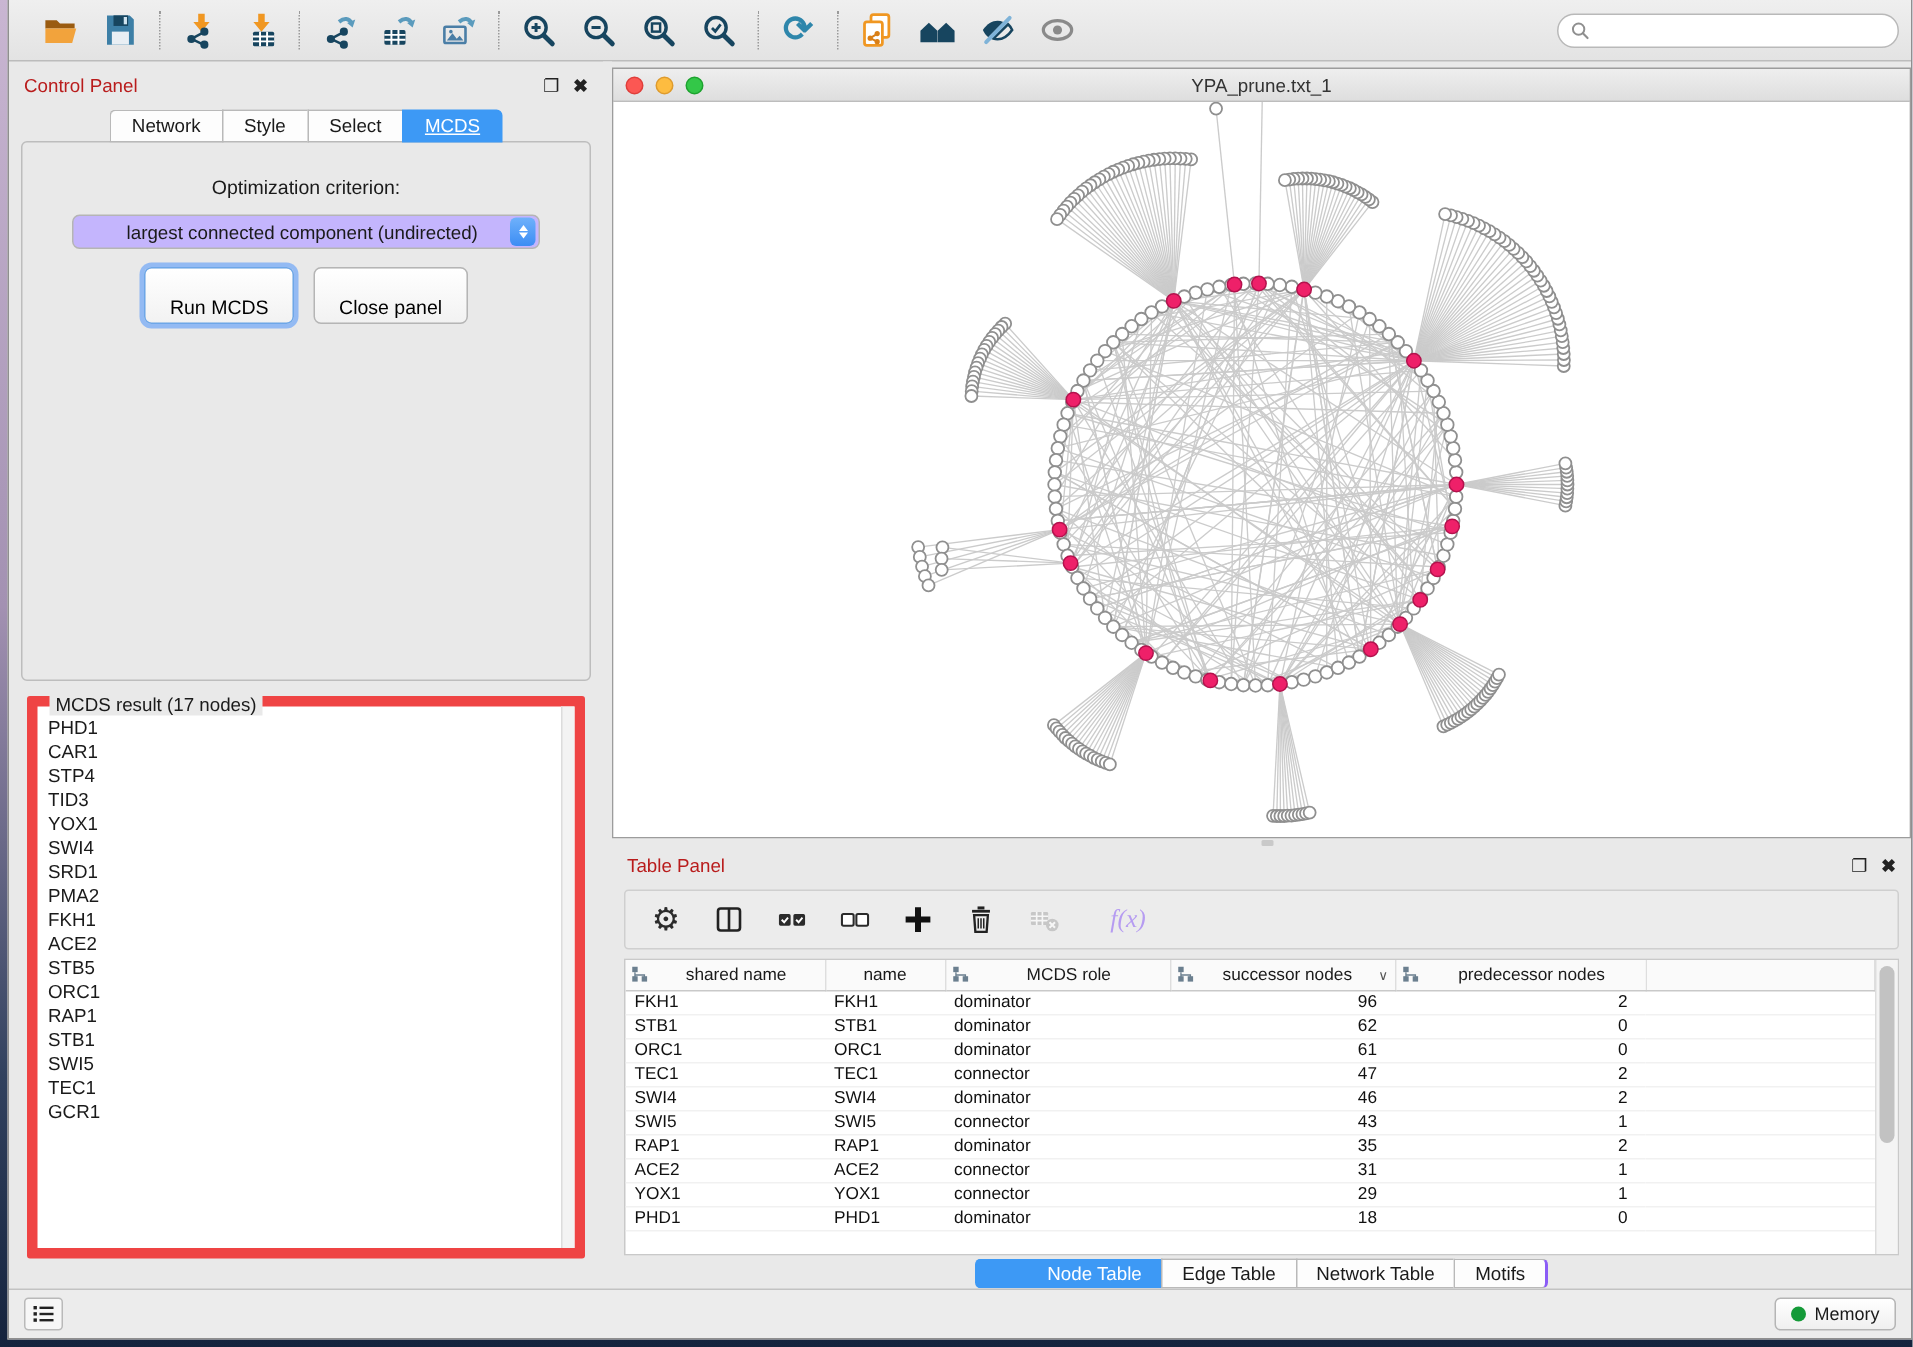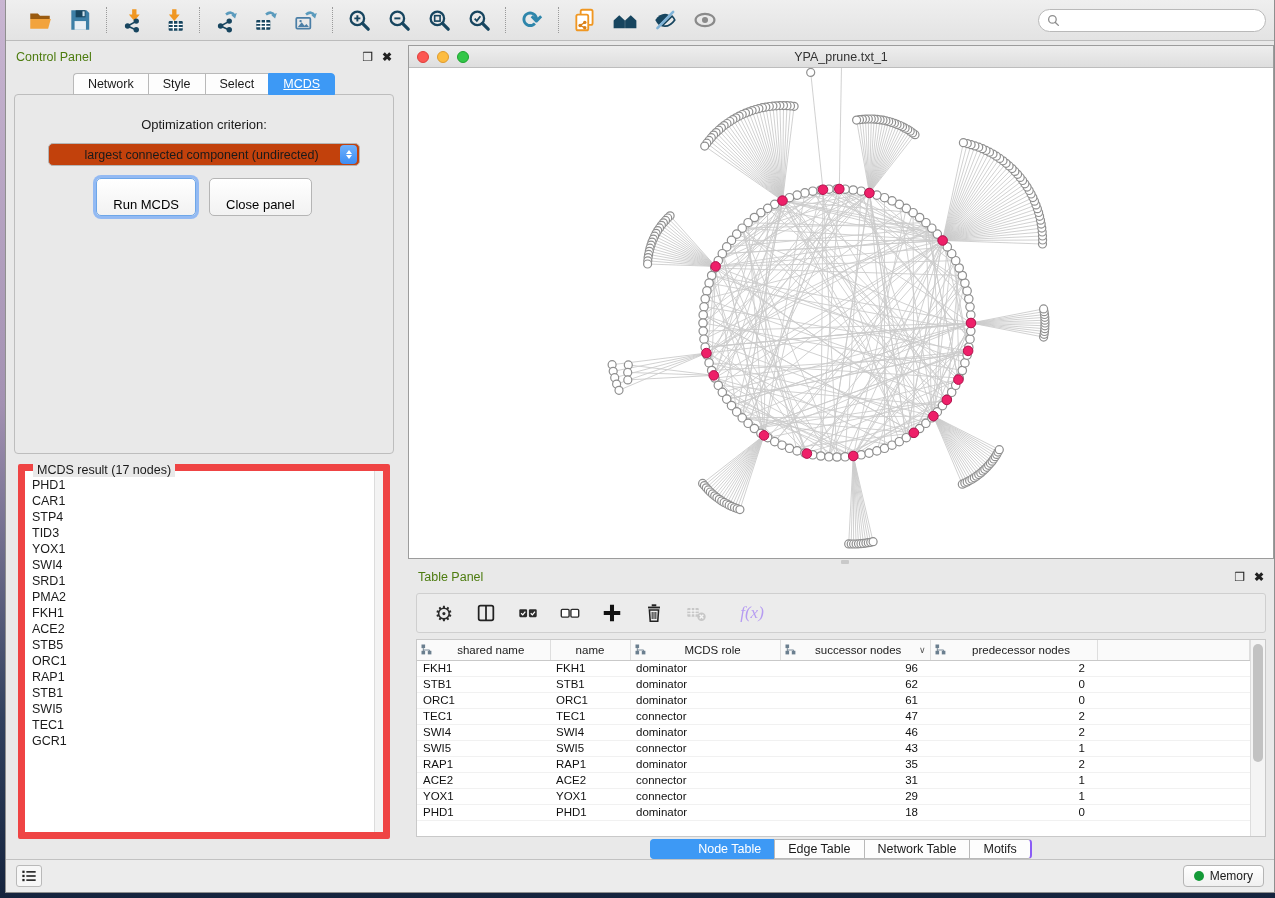--- a/index.html
+++ b/index.html
@@ -27,33 +27,33 @@
   .tb-glyph { font-size:24px; font-weight:bold; color:#2e86ab; line-height:1; }
   .tb-search { margin-left:auto; display:flex; align-items:center;
     width:228px; height:23px; background:#fff; border:1px solid #b9b9b9;
     border-radius:12px; padding:0 8px; gap:5px; }
   .tb-search input { border:none; outline:none; flex:1; font-size:12px; background:transparent; font-family:inherit; }
   
   .content { flex:1; display:flex; min-height:0; }
   
   .cpanel { width:396px; flex:0 0 auto; display:flex; flex-direction:column; padding:4px 0 0 0; }
   .panel-head { height:24px; display:flex; align-items:center; padding:0 10px; flex:0 0 auto; }
-  .panel-title { font-size:12.5px; color:#4d7c0f; }
+  .panel-title { font-size:12.5px; color:#b91c1c; }
   .panel-winbtns { margin-left:auto; display:flex; gap:9px; align-items:center; }
   .winbtn { font-size:12px; color:#222; cursor:pointer; line-height:1; }
   .cp-tabs { display:flex; justify-content:center; margin-top:4px; position:relative; z-index:2; }
   .cp-tab { padding:3px 14px; font-size:12.5px; background:#fdfdfd; border:1px solid #b9b9b9;
     border-right:none; cursor:pointer; }
   .cp-tab:first-child { border-radius:4px 0 0 0; }
   .cp-tab:last-child { border-right:1px solid #b9b9b9; border-radius:0 4px 0 0; }
   .cp-tab.active { background:#3d99f5; color:#fff; border-color:#3d99f5;text-decoration:underline; }
   .cp-body { margin:-1px 8px 0 8px; background:#e9e9e9; border:1px solid #bdbdbd;
     border-radius:4px; height:360px; flex:0 0 auto; padding-top:22px; text-align:center; }
   .opt-label { font-size:13px; margin-bottom:11px; }
-  .dropdown { width:312px; height:23px; margin:0 auto; background:#c2410c; border:1px solid #b5b5b5;
+  .dropdown { width:312px; height:23px; margin:0 auto; background:#c4b5fd; border:1px solid #b5b5b5;
     border-radius:5px; display:flex; align-items:center; cursor:pointer; }
   .dropdown .dd-value { flex:1; font-size:12.5px; text-align:center; padding-left:14px; white-space:nowrap; }
   .dd-stepper { width:17px; height:19px; margin-right:2px; border-radius:4px;
     background:linear-gradient(180deg,#6fb1fb,#3c8df4); display:flex; flex-direction:column;
     align-items:center; justify-content:center; gap:1px; }
   .dd-stepper i { width:0; height:0; border-left:3.5px solid transparent; border-right:3.5px solid transparent; }
   .dd-up { border-bottom:4px solid #fff; }
   .dd-down { border-top:4px solid #fff; }
   .cp-buttons { margin-top:12px; display:flex; justify-content:center; gap:13px; }
   .btn { background:linear-gradient(180deg,#ffffff,#f2f2f2); border:1px solid #b5b5b5;

